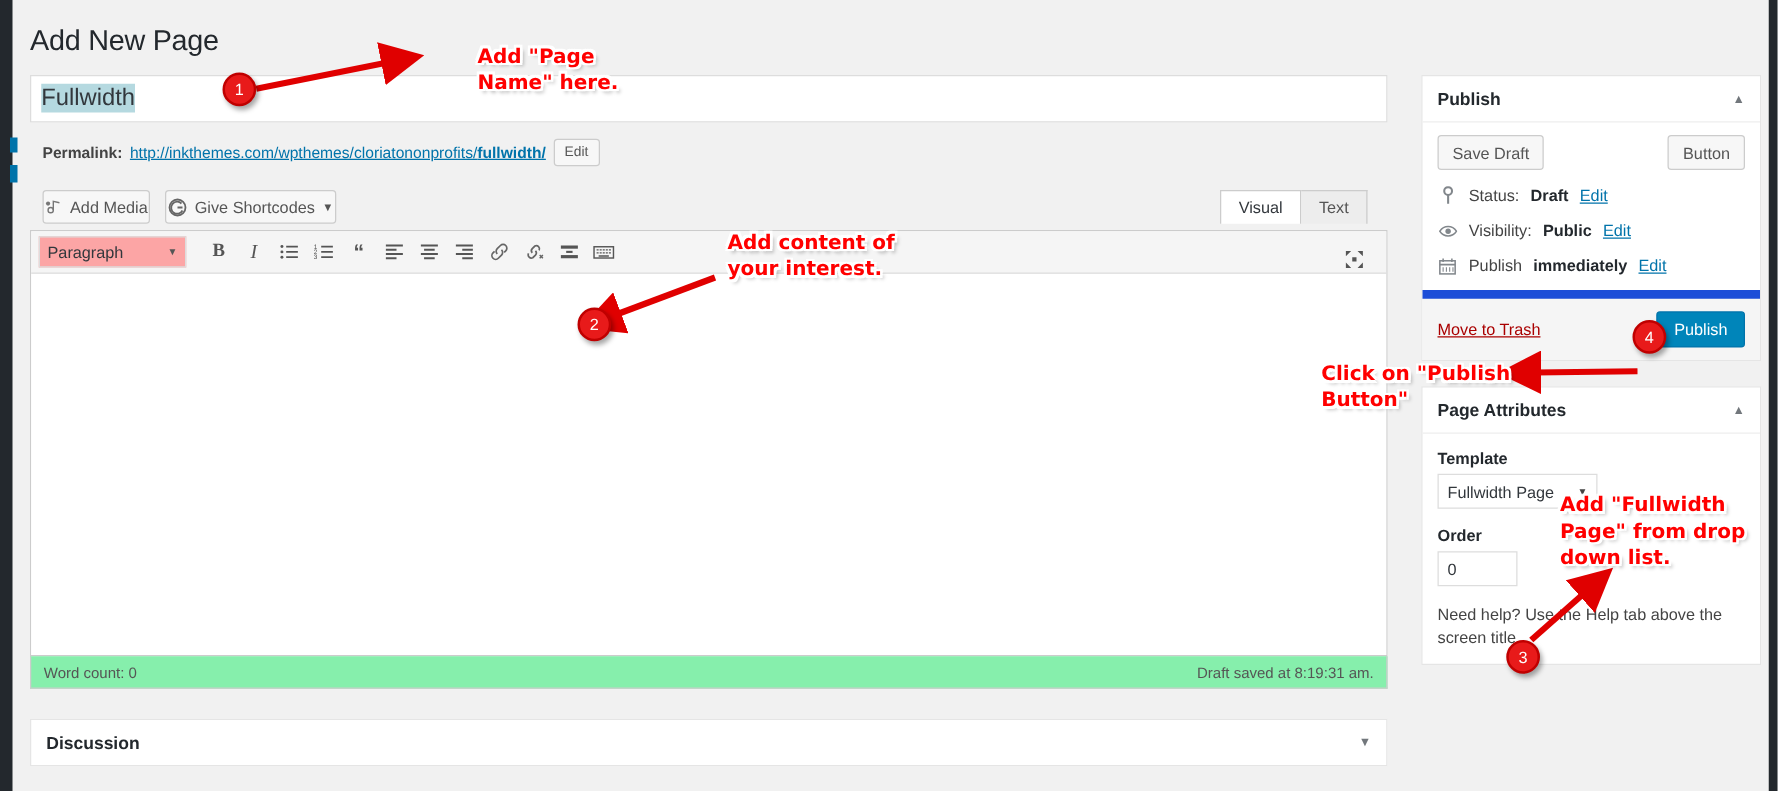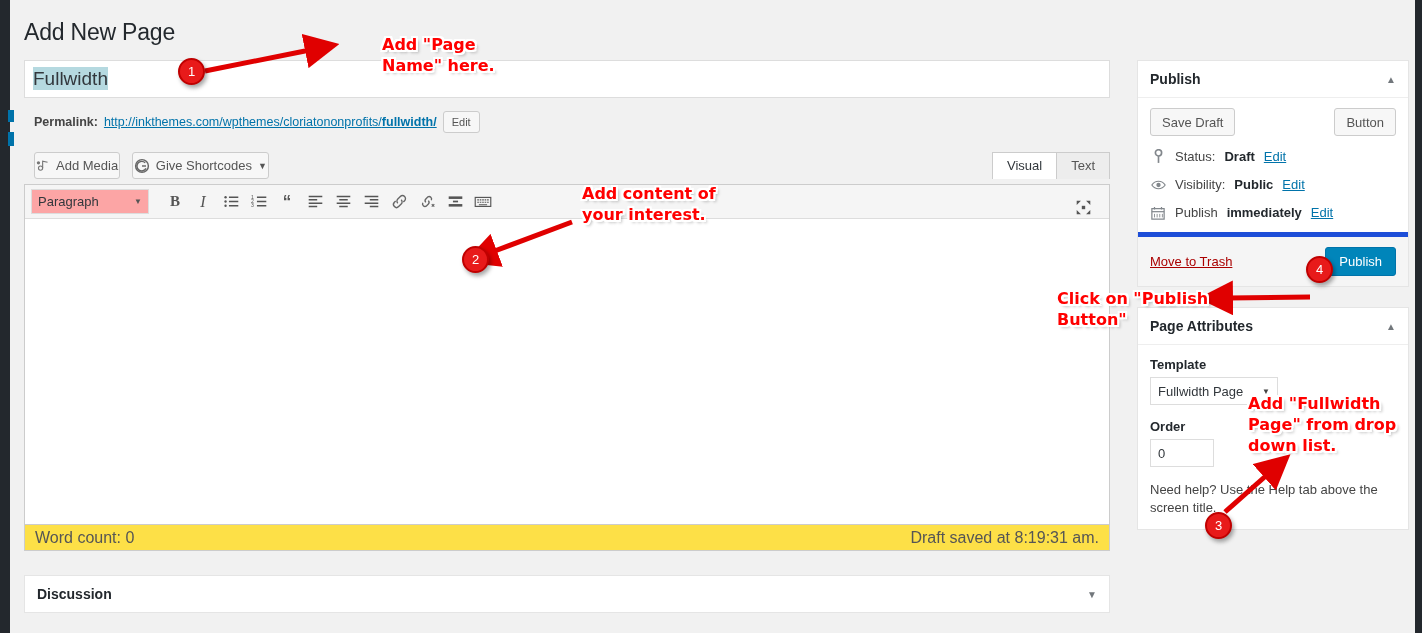--- a/index.html
+++ b/index.html
@@ -72,21 +72,21 @@
     position: relative; height: 32px; padding-left: 10px;
   }
   .media-btn {
     display: inline-flex; align-items: center; gap: 6px;
     background: #f7f7f7; border: 1px solid #ccc; border-radius: 3px;
     height: 27px; padding: 0 1px; font-size: 13px; color: #555;
     vertical-align: top; font-family: "Liberation Sans", sans-serif;
   }
   .media-btn svg { display: block; }
 
-  #tabs { position: absolute; right: 0; top: 0; display: flex; }
+  #tabs { position: absolute; right: 16px; top: 0; display: flex; }
   .tab {
     height: 27px; padding: 0 14px; font-size: 13px; color: #555;
     border: 1px solid #ccc; line-height: 25px;
     background: #ededed; border-bottom: none;
   }
   .tab.active { background: #fff; color: #32373c; border-color: #ccc; }
   .tab + .tab { border-left: none; }
 
   #mce-container { border: 1px solid #ccc; background: #fff; width: 1086px; }
   #mce-toolbar {
@@ -103,24 +103,24 @@
     width: 28px; height: 28px; display: flex; align-items: center;
     justify-content: center; color: #555;
   }
   .tb-icon.bold { font-weight: 700; font-size: 15px; font-family: "Liberation Serif", serif; }
   .tb-icon.ital { font-style: italic; font-size: 16px; font-family: "Liberation Serif", serif; }
   .tb-icon.quote { font-size: 17px; font-weight: 700; }
   #fullscreen-icon { position: absolute; right: 12px; top: 8px; }
   #mce-body { height: 305px; background: #fff; }
 
   #statusbar {
-    border: 1px solid #ccc; border-top: none; background: #fde047;
+    border: 1px solid #ccc; border-top: none; background: #86efac;
     height: 26px; display: flex; align-items: center;
     justify-content: space-between; padding: 0 10px;
-    font-size: 16px; color: #555;
+    font-size: 12px; color: #555;
   }
 
   #discussion-box {
     margin-top: 24px; width: 1086px; background: #fff;
     border: 1px solid #e5e5e5; height: 38px;
     display: flex; align-items: center; justify-content: space-between;
     padding: 0 12px;
   }
   #discussion-box .t { font-size: 14px; font-weight: 600; color: #23282d; }
   #discussion-box .chev { color: #72777c; font-size: 10px; }
@@ -147,21 +147,21 @@
   }
   .misc-row {
     display: flex; align-items: center; gap: 9px;
     margin-top: 13px; font-size: 13px; color: #444;
   }
   .misc-row b { color: #23282d; }
   .misc-row a { color: #0073aa; text-decoration: underline; }
   .misc-ico { width: 16px; display: flex; justify-content: center; color: #82878c; }
 
   #publish-footer {
-    border-top: 5px solid #1d4ed8; background: #f5f5f5; padding: 10px 12px;
+    border-top: 7px solid #1d4ed8; background: #f5f5f5; padding: 10px 12px;
     display: flex; align-items: center; justify-content: space-between;
   }
   #trash-link { color: #a00; text-decoration: underline; font-size: 13px; }
   #publish-button {
     background: #0085ba; border: 1px solid #0073aa; border-radius: 3px;
     color: #fff; font-size: 13px; height: 29px; padding: 0 13px;
     font-family: "Liberation Sans", sans-serif; font-weight: 400;
   }
 
   #attrs-inner { padding: 12px; }

